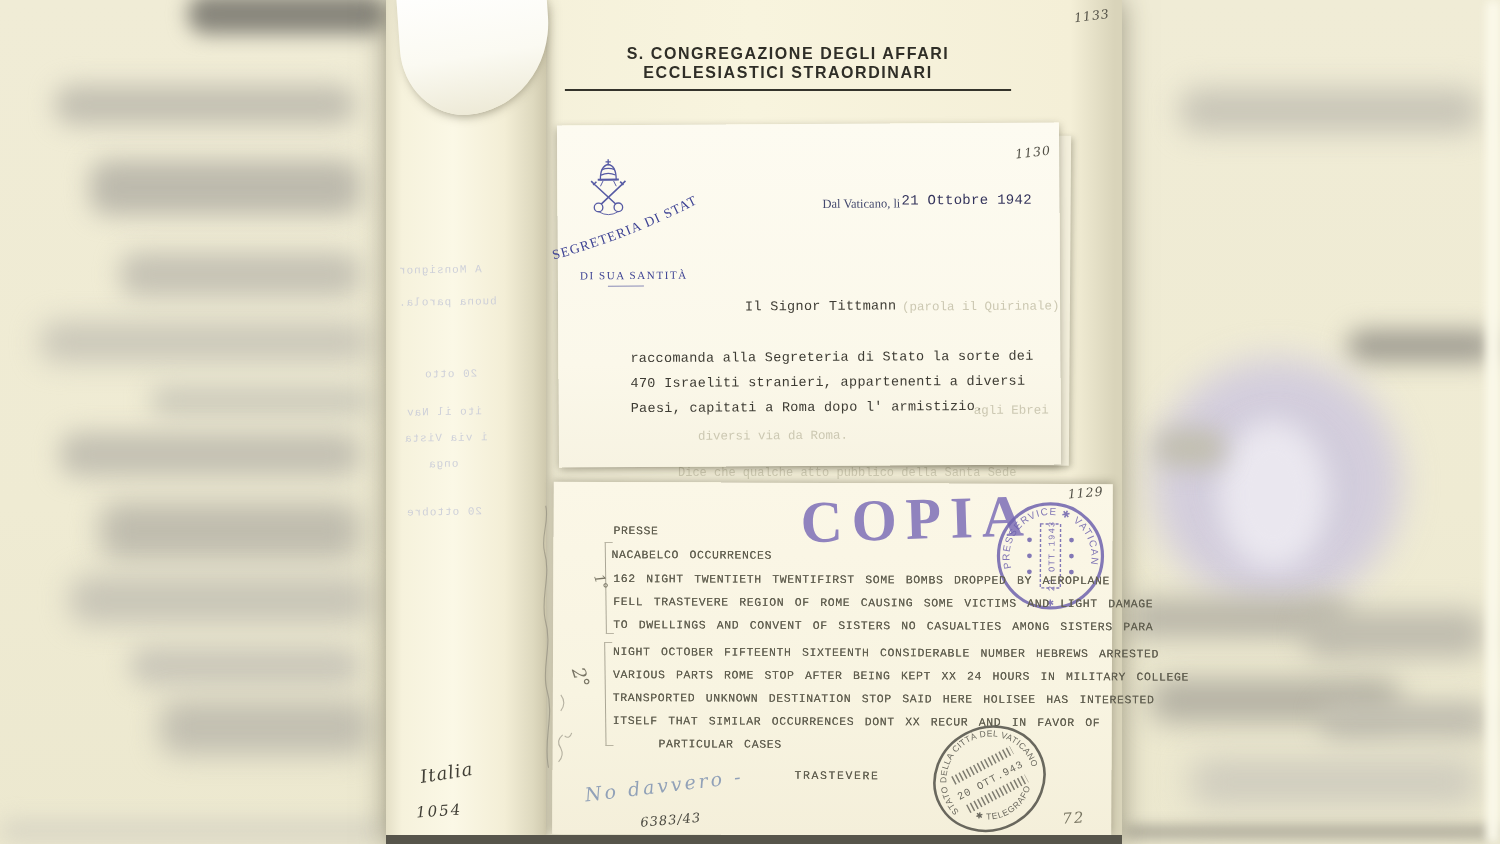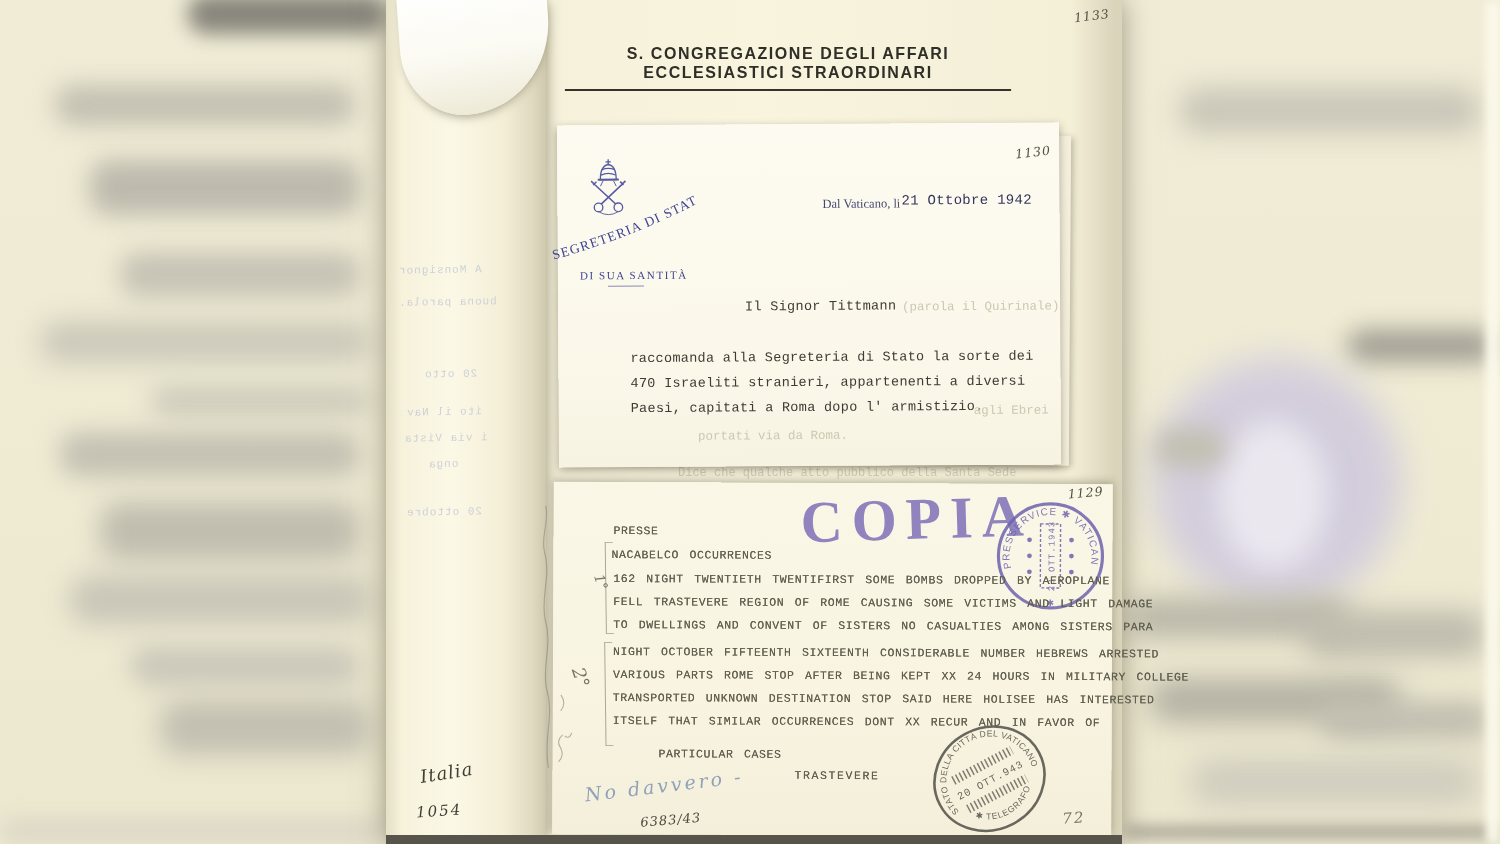--- a/index.html
+++ b/index.html
@@ -147,21 +147,21 @@
     <span class="hand abs" style="left:458px;top:22px;font-size:12.5px;transform:rotate(-6deg);letter-spacing:1px;">1130</span>
 
     <span class="abs type" style="left:187px;top:175px;">Il Signor Tittmann</span>
 
     <span class="abs type" style="left:72px;top:226px;">raccomanda alla Segreteria di Stato la sorte dei</span>
     <span class="abs type" style="left:72px;top:251px;">470 Israeliti stranieri, appartenenti a diversi</span>
     <span class="abs type" style="left:72px;top:276px;">Paesi, capitati a Roma dopo l' armistizio.</span>
 
     <span class="bleed" style="left:344px;top:177px;font-size:12.5px;">(parola il Quirinale)</span>
     <span class="bleed" style="left:415px;top:281px;font-size:12.5px;font-family:Liberation Mono, monospace;">agli Ebrei</span>
-    <span class="bleed" style="left:139px;top:305px;font-size:12.5px;">portati via da Roma.</span>
+    <span class="bleed" style="left:139px;top:305px;font-size:12.5px;">diversi via da Roma.</span>
   </div>
 
   <div class="telegram">
 
     <span class="hand abs" style="left:514px;top:1px;font-size:12.5px;transform:rotate(-5deg);letter-spacing:1px;">1129</span>
 
     <div class="copia">COPIA</div>
 
     <svg class="abs" style="left:437px;top:12px;opacity:.85;" width="120" height="120" viewBox="0 0 120 120">
       <g stroke="#6f63ae" fill="none">
@@ -190,21 +190,21 @@
     <span class="tgtype" style="left:58px;top:66px;">NACABELCO OCCURRENCES</span>
 
     <span class="tgtype" style="left:60px;top:90px;">162 NIGHT TWENTIETH TWENTIFIRST SOME BOMBS DROPPED BY AEROPLANE</span>
     <span class="tgtype" style="left:60px;top:113px;">FELL TRASTEVERE REGION OF ROME CAUSING SOME VICTIMS AND LIGHT DAMAGE</span>
     <span class="tgtype" style="left:60px;top:136px;">TO DWELLINGS AND CONVENT OF SISTERS NO CASUALTIES AMONG SISTERS PARA</span>
 
     <span class="tgtype" style="left:60px;top:163px;">NIGHT OCTOBER FIFTEENTH SIXTEENTH CONSIDERABLE NUMBER HEBREWS ARRESTED</span>
     <span class="tgtype" style="left:60px;top:186px;">VARIOUS PARTS ROME STOP AFTER BEING KEPT XX 24 HOURS IN MILITARY COLLEGE</span>
     <span class="tgtype" style="left:60px;top:209px;">TRANSPORTED UNKNOWN DESTINATION STOP SAID HERE HOLISEE HAS INTERESTED</span>
     <span class="tgtype" style="left:60px;top:232px;">ITSELF THAT SIMILAR OCCURRENCES DONT XX RECUR AND IN FAVOR OF</span>
-    <span class="tgtype" style="left:60px;top:265px;padding-left:46px;">PARTICULAR CASES</span>
+    <span class="tgtype" style="left:60px;top:255px;padding-left:46px;">PARTICULAR CASES</span>
 
     <span class="tgtype" style="left:242px;top:286px;letter-spacing:1.6px;">TRASTEVERE</span>
 
     <div class="bracket" style="left:52px;top:60px;height:90px;transform:rotate(-1deg);"></div>
     <div class="bracket" style="left:52px;top:160px;height:102px;transform:rotate(-1deg);"></div>
     <span class="margin-mark" style="left:40px;top:92px;font-size:14px;transform:rotate(72deg);">1°</span>
     <span class="margin-mark" style="left:18px;top:185px;font-size:18px;transform:rotate(72deg);">2°</span>
 
     <svg class="abs" style="left:-18px;top:18px;overflow:visible;" width="46" height="280" viewBox="0 0 46 280">
       <g stroke="#8a8678" stroke-width="1.1" fill="none" opacity=".6">

